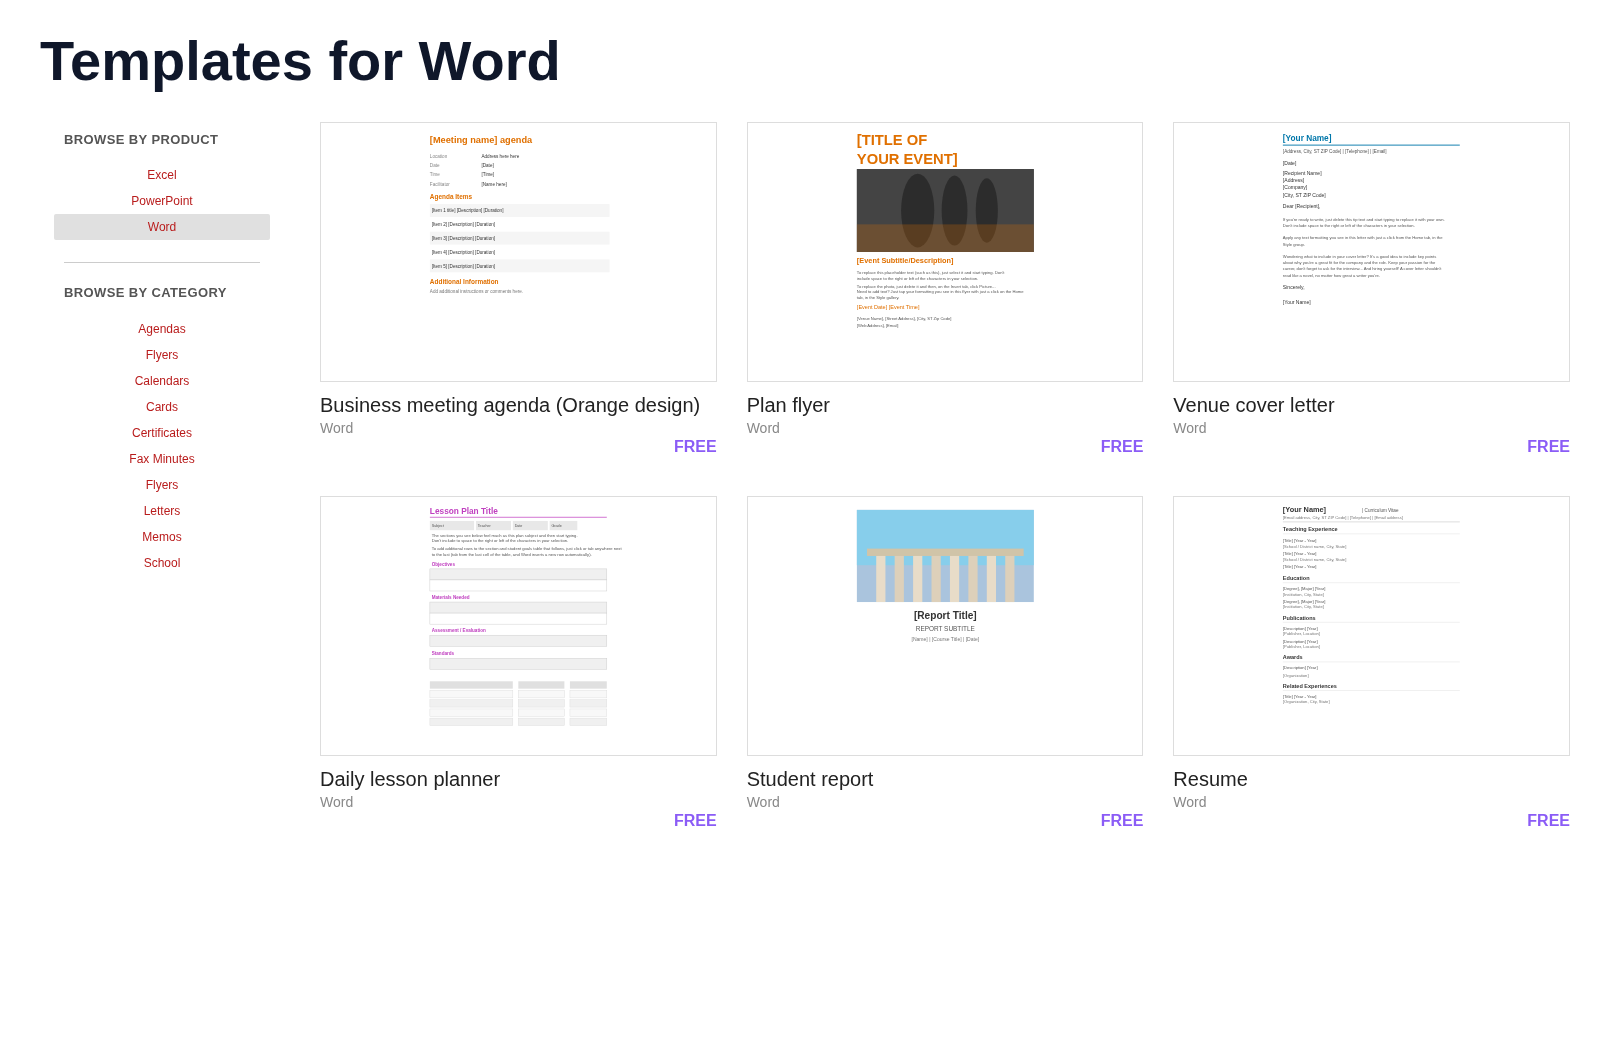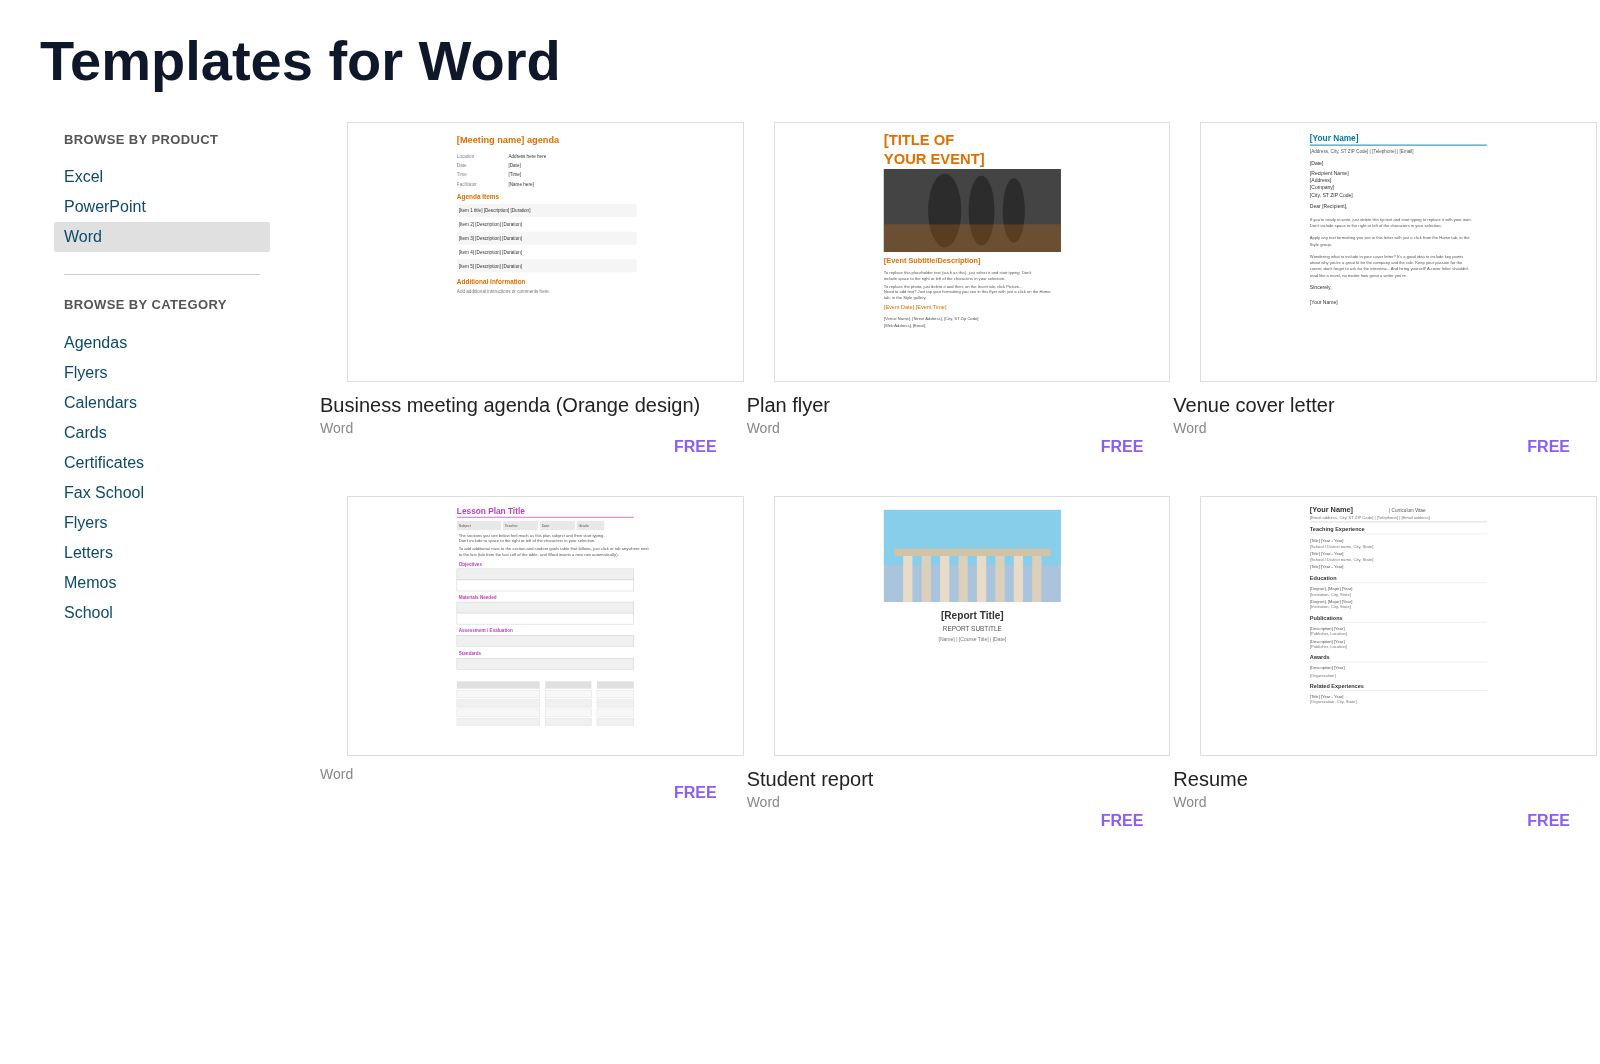--- a/index.html
+++ b/index.html
@@ -37,25 +37,26 @@
       font-size: 13px;
       font-weight: 700;
       color: #555;
       text-transform: uppercase;
       letter-spacing: 0.03em;
       line-height: 1.3;
       margin-bottom: 14px;
     }
 
     .sidebar-item {
-      font-size: 16px;
-      color: #0c4a6e;
+      font-size: 12px;
+      color: #b91c1c;
       padding: 6px 0;
       cursor: pointer;
       display: block;
+      text-align: center;
     }
 
     .sidebar-item.active {
       background: #e0e0e0;
       padding: 6px 10px;
       margin-left: -10px;
       margin-right: -10px;
       border-radius: 2px;
     }
 
@@ -84,21 +85,20 @@
     .template-thumbnail {
       width: 100%;
       height: 260px;
       border: 1px solid #ddd;
       background: #fff;
       display: flex;
       align-items: stretch;
       justify-content: stretch;
       overflow: hidden;
       transition: box-shadow 0.2s;
-      margin-left: 27px;
     }
 
     .template-thumbnail svg {
       width: 100%;
       height: 100%;
     }
 
     .template-info {
       padding: 10px 0 0 0;
     }
@@ -144,21 +144,21 @@
     <hr class="sidebar-divider">
 
     <div class="sidebar-section-title">BROWSE BY CATEGORY</div>
 
     <div id="categories-list">
         <div class="sidebar-item">Agendas</div>
         <div class="sidebar-item">Flyers</div>
         <div class="sidebar-item">Calendars</div>
         <div class="sidebar-item">Cards</div>
         <div class="sidebar-item">Certificates</div>
-        <div class="sidebar-item">Fax School</div>
+        <div class="sidebar-item">Fax Minutes</div>
         <div class="sidebar-item">Flyers</div>
         <div class="sidebar-item">Letters</div>
         <div class="sidebar-item">Memos</div>
         <div class="sidebar-item">School</div>
       </div>
   </div>
 
   <div class="content-area">
     <div class="template-grid" id="template-grid">
     <div class="template-card">
@@ -308,20 +308,21 @@
       <rect x="166" y="220" width="40" height="8" fill="#f0f0f0" stroke="#ddd" stroke-width="0.5"></rect>
       <rect x="14" y="230" width="90" height="8" fill="#f8f8f8" stroke="#ddd" stroke-width="0.5"></rect>
       <rect x="110" y="230" width="50" height="8" fill="#f8f8f8" stroke="#ddd" stroke-width="0.5"></rect>
       <rect x="166" y="230" width="40" height="8" fill="#f8f8f8" stroke="#ddd" stroke-width="0.5"></rect>
       <rect x="14" y="240" width="90" height="8" fill="#f0f0f0" stroke="#ddd" stroke-width="0.5"></rect>
       <rect x="110" y="240" width="50" height="8" fill="#f0f0f0" stroke="#ddd" stroke-width="0.5"></rect>
       <rect x="166" y="240" width="40" height="8" fill="#f0f0f0" stroke="#ddd" stroke-width="0.5"></rect>
     </svg>
           </div>
           <div class="template-info">
+            <div class="template-name">Daily lesson planner</div>
             <div class="template-product">Word</div>
             <div class="template-price">FREE</div>
           </div>
         </div>
         <div class="template-card">
           <div class="template-thumbnail">
             <svg viewBox="0 0 220 280" xmlns="http://www.w3.org/2000/svg">
       <rect width="220" height="280" fill="white"></rect>
 
       <rect x="14" y="14" width="192" height="100" fill="#aac4dd"></rect>

